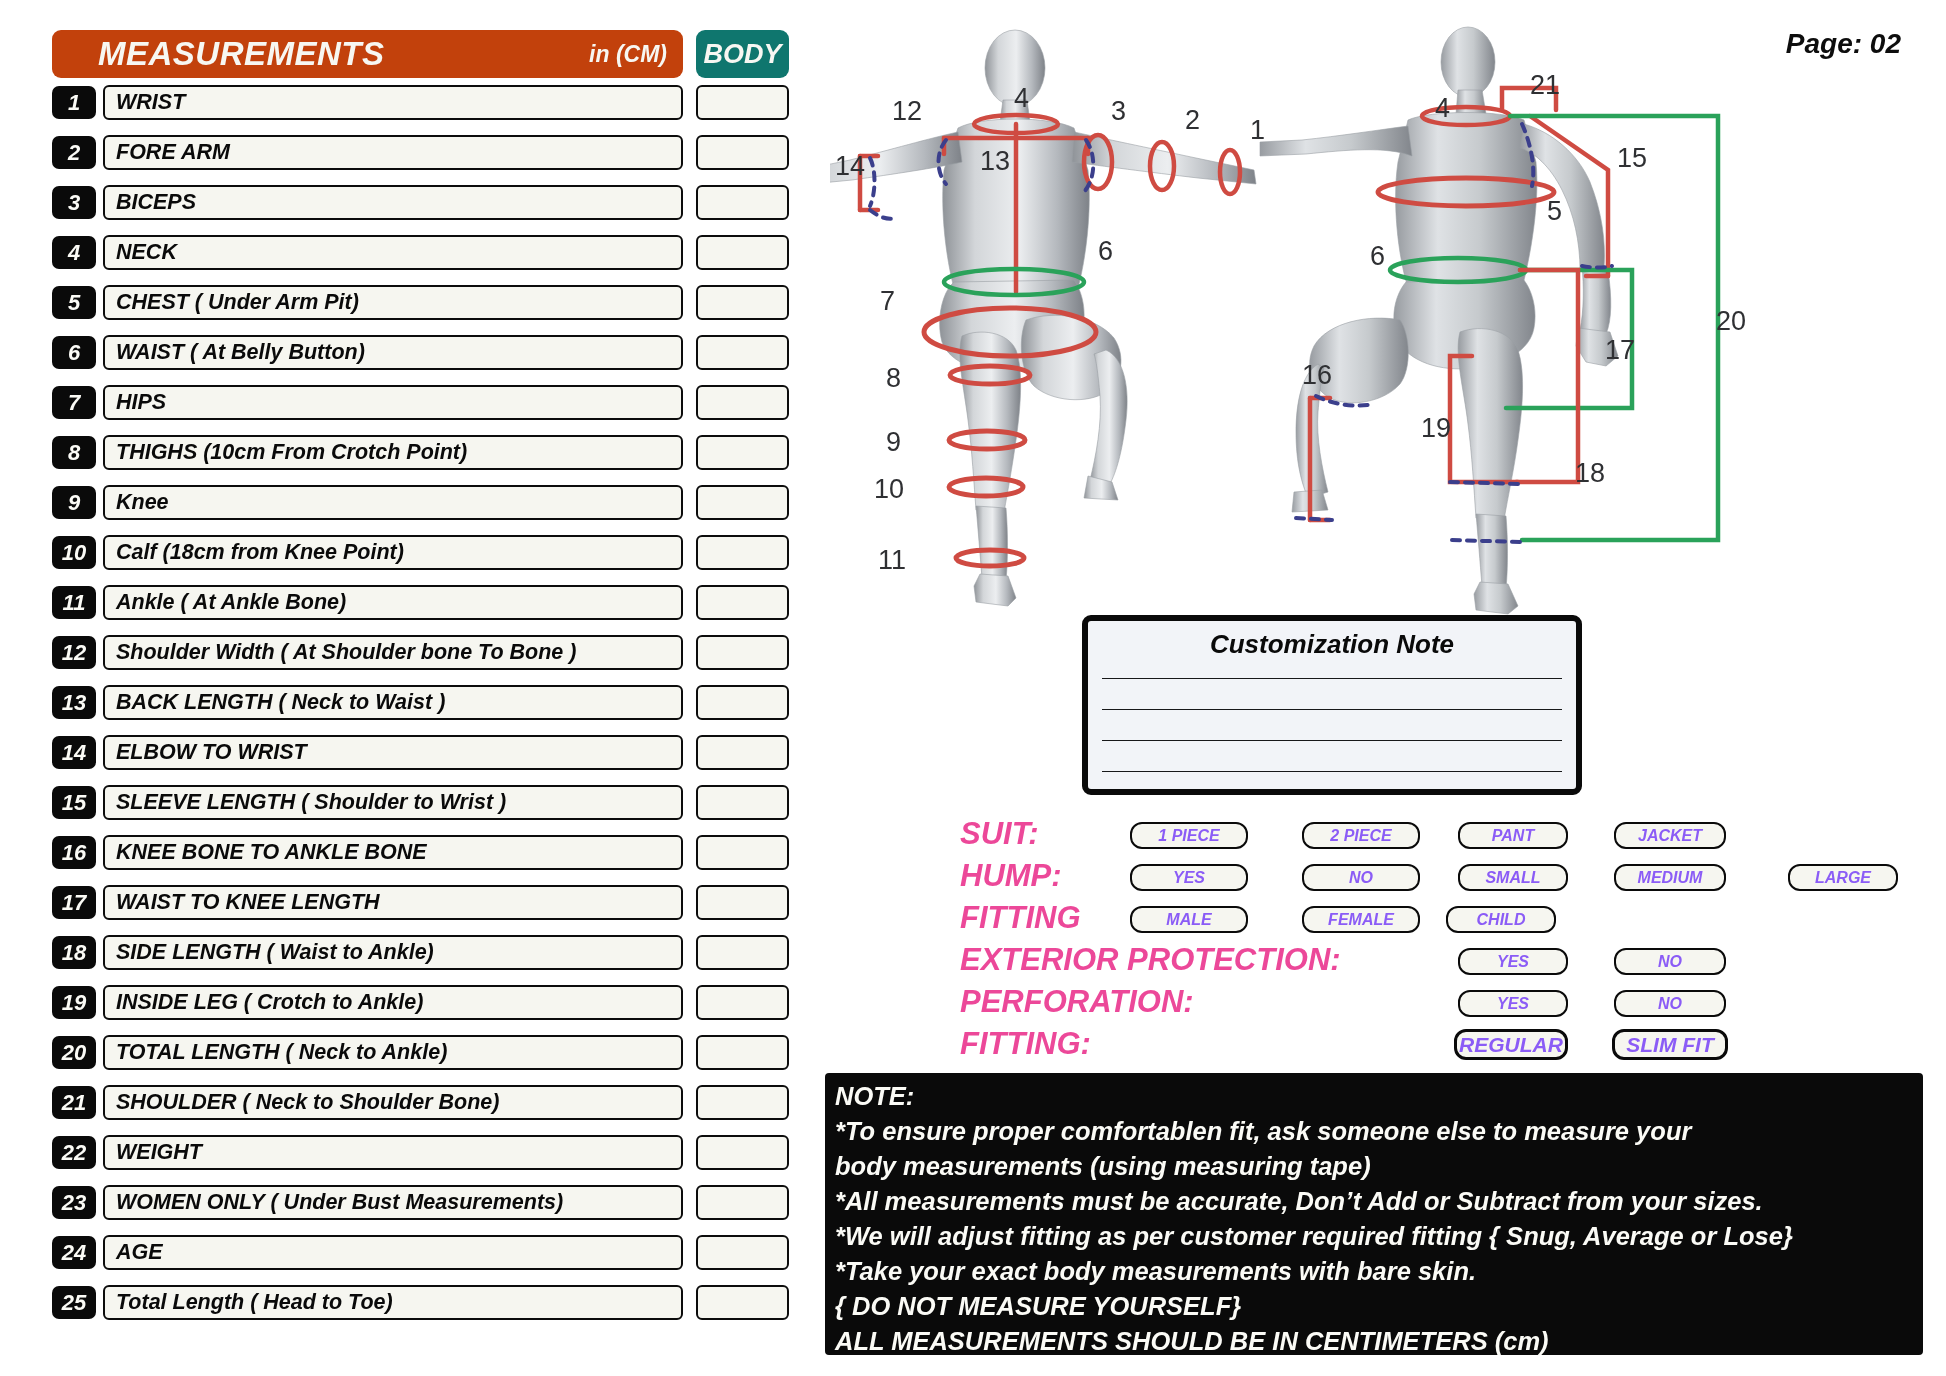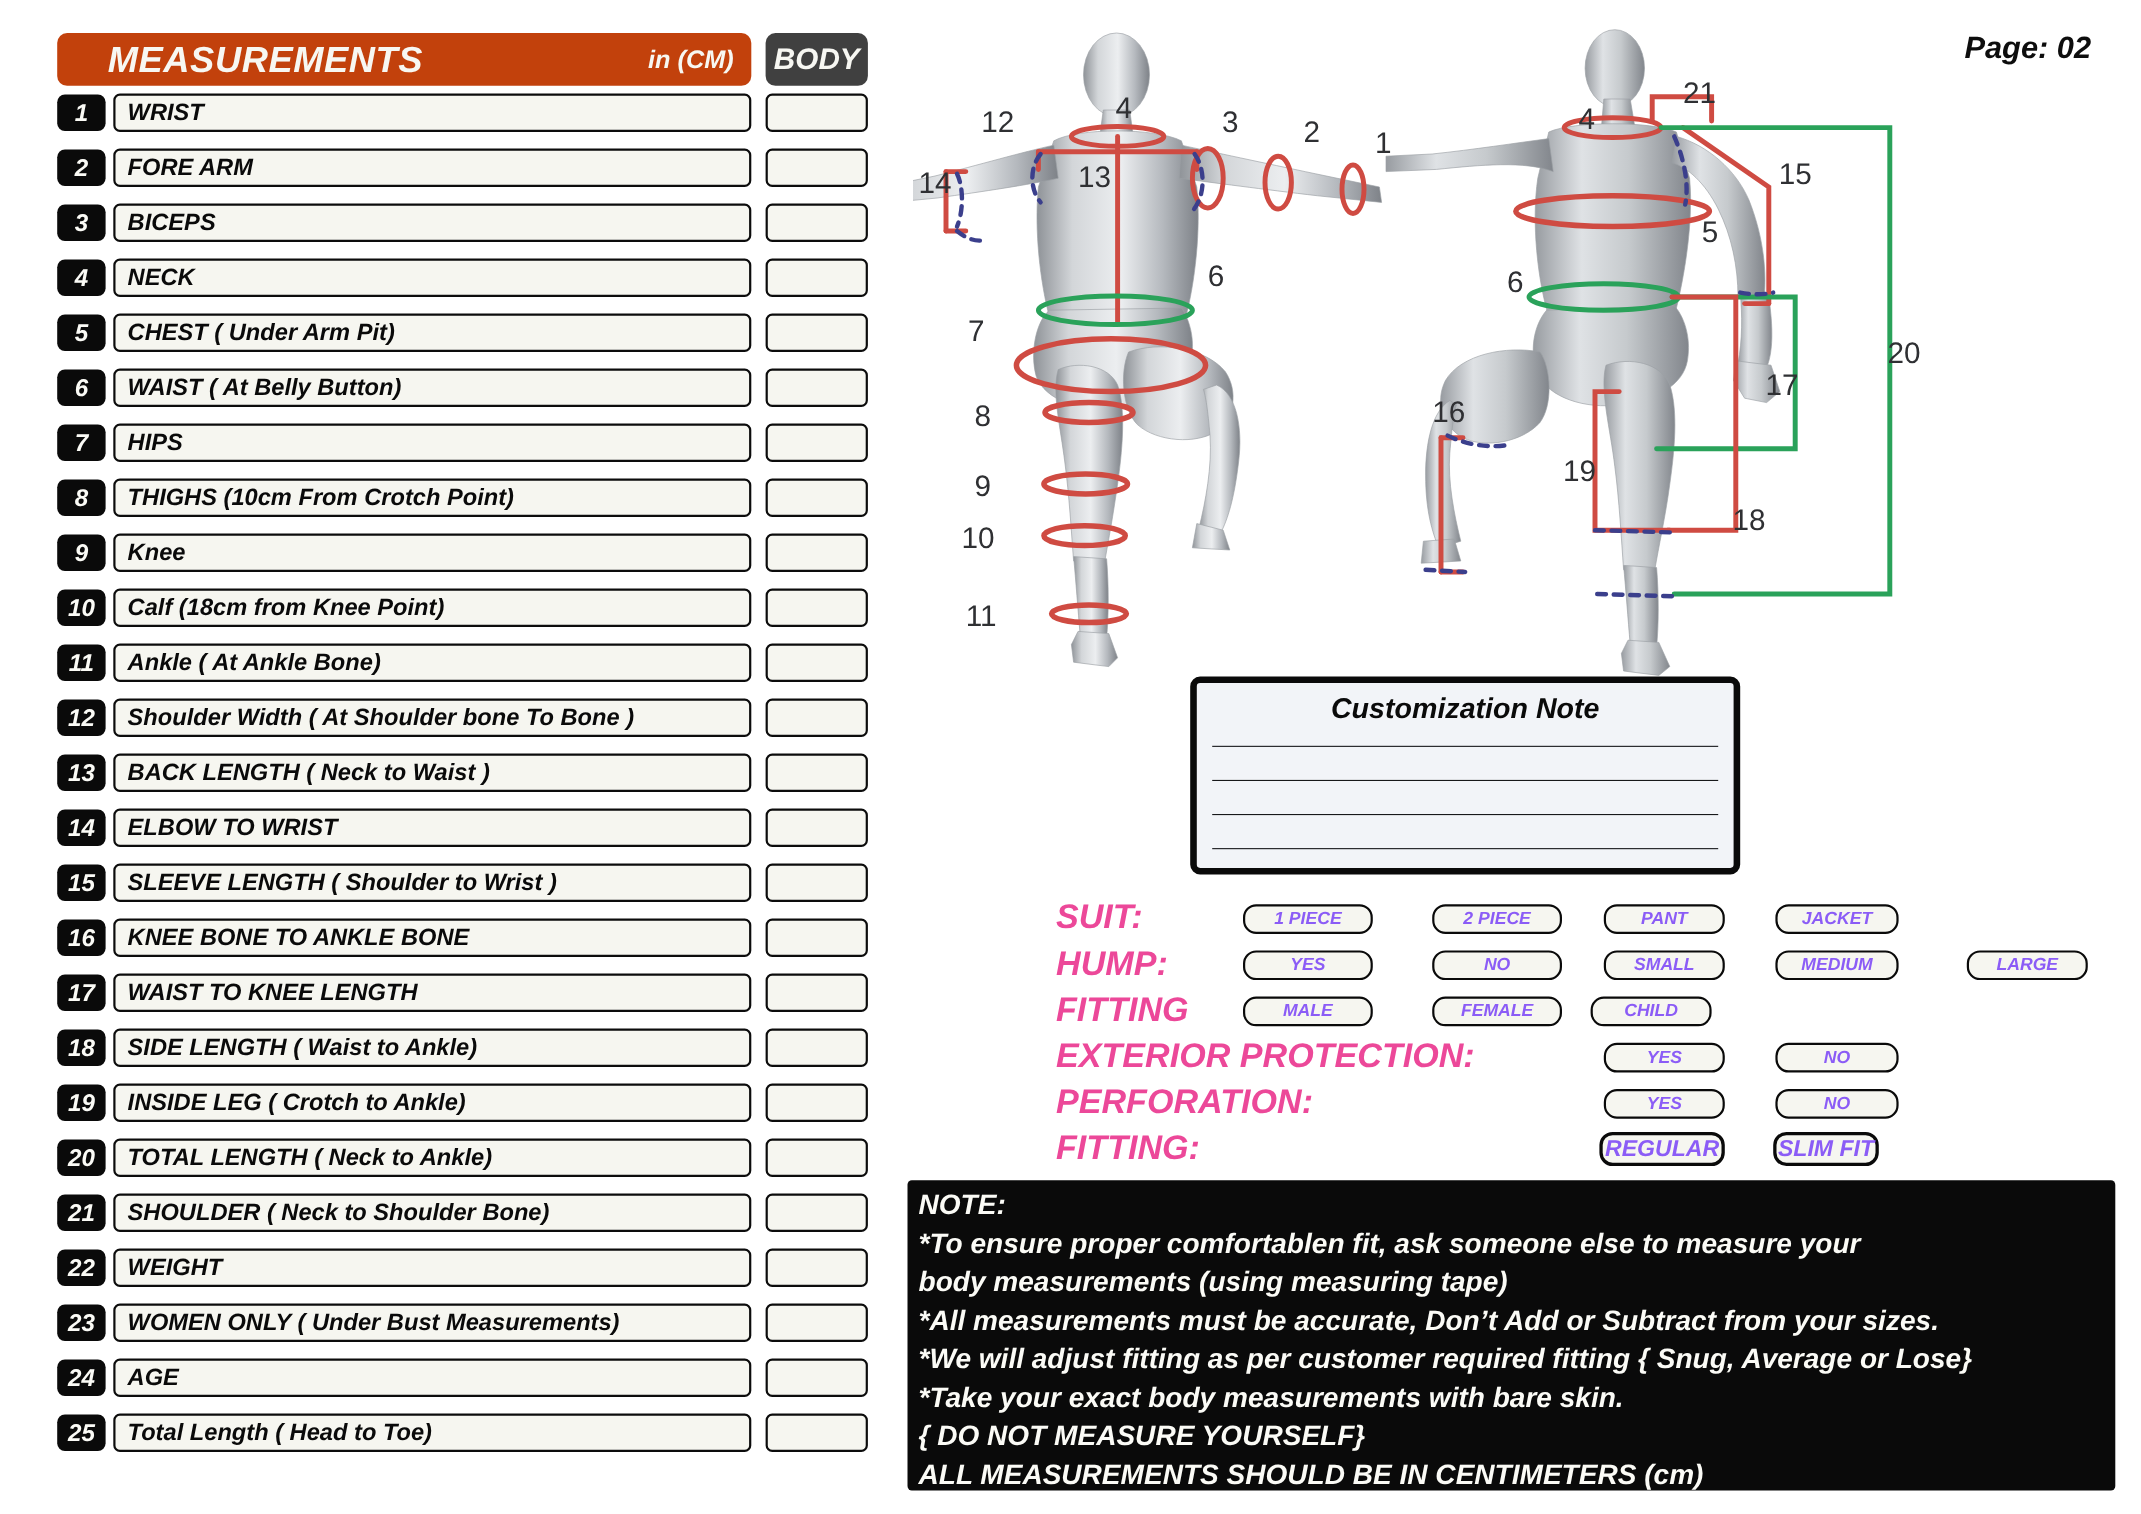--- a/index.html
+++ b/index.html
@@ -47,21 +47,21 @@
   .hdr-unit {
     color: #f7f7f2;
     font-style: italic;
     font-weight: bold;
     font-size: 23px;
   }
   .hdr-body {
     margin-left: 13px;
     flex: 0 0 93px;
     height: 48px;
-    background: #404040;
+    background: #0f766e;
     border-radius: 9px;
     display: flex;
     align-items: center;
     justify-content: center;
   }
   .hdr-body span {
     color: #f7f7f2;
     font-style: italic;
     font-weight: bold;
     font-size: 27px;
@@ -603,21 +603,21 @@
       <div class="opt-btn" style="left: 654px; width: 112px;">NO</div>
     </div>
     <div class="opt-row">
       <div class="opt-label">PERFORATION:</div>
       <div class="opt-btn" style="left: 498px; width: 110px;">YES</div>
       <div class="opt-btn" style="left: 654px; width: 112px;">NO</div>
     </div>
     <div class="opt-row">
       <div class="opt-label">FITTING:</div>
       <div class="opt-btn thick" style="left: 494px; width: 114px;">REGULAR</div>
-      <div class="opt-btn thick" style="left: 652px; width: 96px; text-align: right;">SLIM FIT</div>
+      <div class="opt-btn thick" style="left: 652px; width: 116px; text-align: right;">SLIM FIT</div>
     </div>
   </div>
 
 <div id="note-block">
     <div class="note-line">NOTE:</div>
     <div class="note-line">*To ensure proper comfortablen  fit, ask someone else to measure your</div>
     <div class="note-line">body measurements (using measuring tape)</div>
     <div class="note-line">*All measurements must be accurate, Don’t Add or Subtract from your sizes.</div>
     <div class="note-line">*We will adjust fitting as per customer required fitting { Snug, Average or Lose}</div>
     <div class="note-line">*Take your exact body measurements with bare skin.</div>

